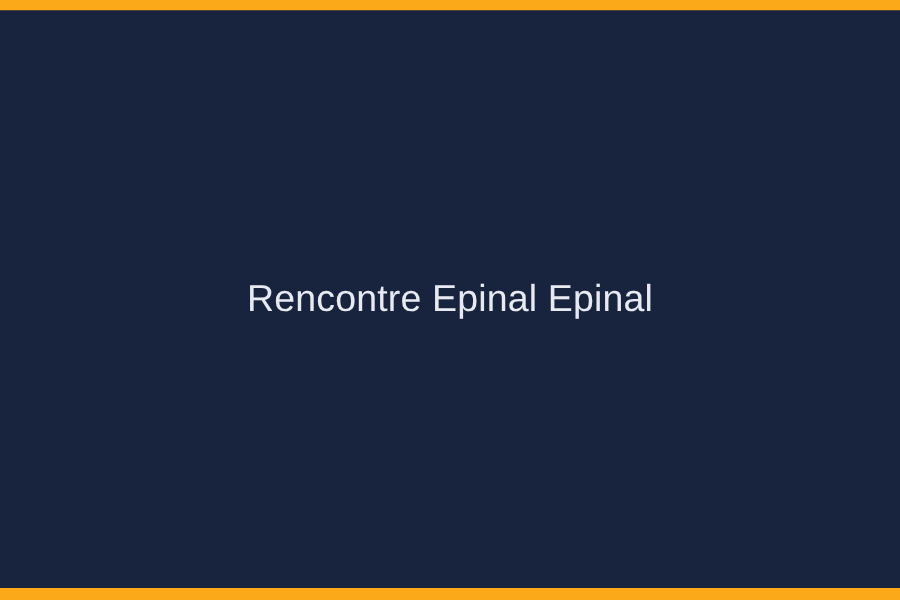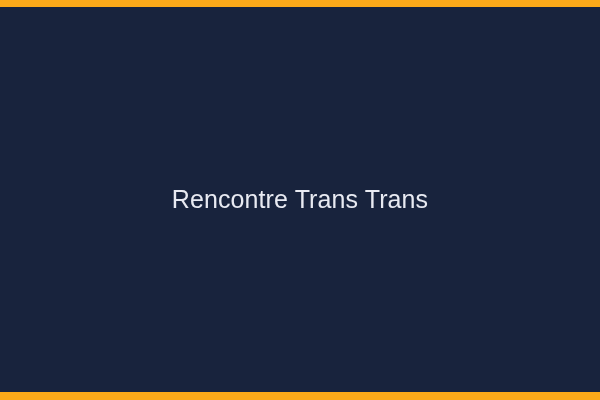--- a/index.html
+++ b/index.html
@@ -69,18 +69,18 @@
   }
 </style>
 </head>
 <body>
 
 <div id="placeholder-card">
 
   <div class="accent-bar" id="accent-bar-top"></div>
 
   <div id="placeholder-body">
-    <h1 id="placeholder-title">Rencontre Trans Trans</h1>
+    <h1 id="placeholder-title">Rencontre Epinal Epinal</h1>
   </div>
 
   <div class="accent-bar" id="accent-bar-bottom"></div>
 
 </div>
 
 </body></html>

